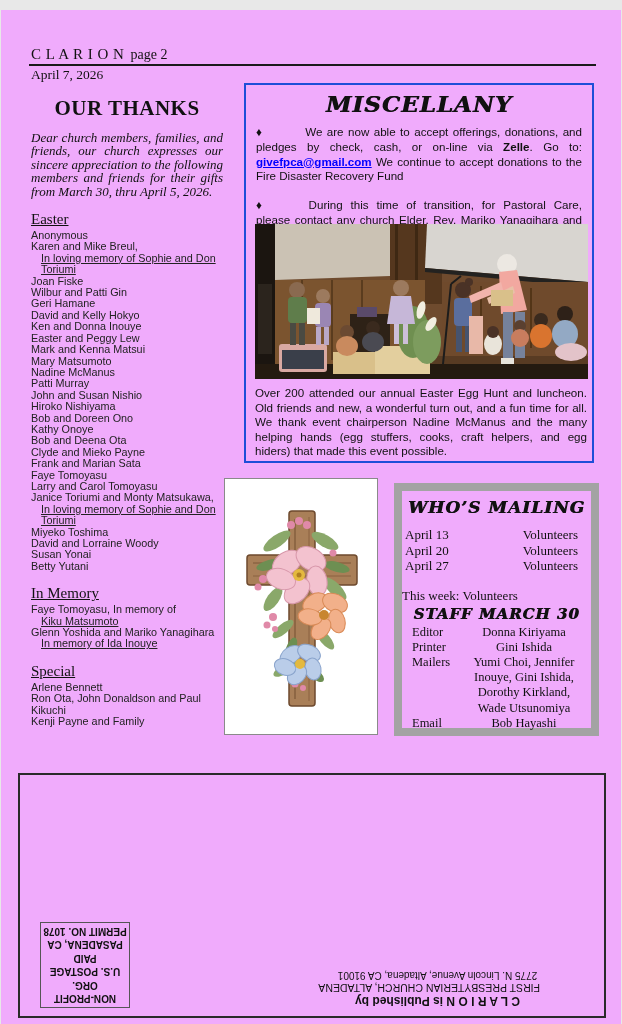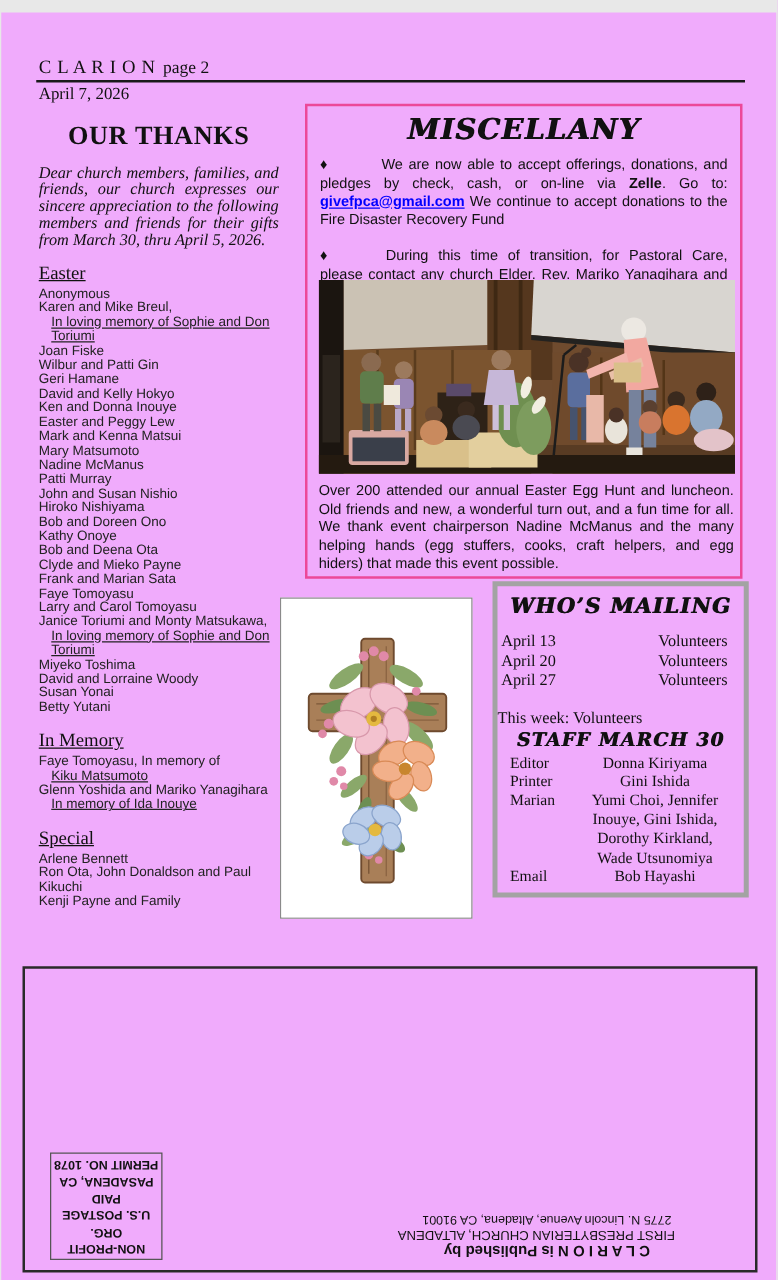--- a/index.html
+++ b/index.html
@@ -16,40 +16,40 @@
   .left-col{position:absolute;left:30px;top:86px;width:192px;}
   .thanks-title{font-family:"Liberation Serif",serif;font-weight:bold;font-size:21px;text-align:center;
                 letter-spacing:0.5px;margin:0 0 10px 0;}
   .thanks-intro{font-style:italic;font-size:13px;line-height:13.4px;text-align:justify;margin:0;}
   .sec-heading{font-size:15px;text-decoration:underline;margin:13px 0 2px 0;font-family:"Liberation Serif",serif;}
   .name-list{font-family:"Liberation Sans",sans-serif;font-size:10.8px;line-height:11.4px;color:#222;}
   .name-line{white-space:nowrap;}
   .name-line.ind{padding-left:10px;text-decoration:underline;}
 
   
-  .misc-box{position:absolute;left:243px;top:73px;width:350px;height:380px;border:2px solid #ec4899;box-sizing:border-box;}
+  .misc-box{position:absolute;left:243px;top:73px;width:350px;height:380px;border:2px solid #1d4ed8;box-sizing:border-box;}
   .fancy-title{font-family:"DejaVu Serif",serif;font-weight:bold;font-style:italic;text-align:center;
                text-shadow:0.7px 0 0 currentColor;letter-spacing:1px;}
   .misc-title{font-size:23px;margin-top:5px;}
   .misc-body{padding:8px 10px 0 10px;font-family:"Liberation Sans",sans-serif;font-size:11.6px;line-height:14.8px;
              text-align:justify;}
   .misc-body p{margin:0 0 14px 0;}
   .b-spacer{display:inline-block;width:42px;}
   .zelle{font-weight:bold;}
   .mail-link{color:#0000ff;font-weight:bold;text-decoration:underline;cursor:pointer;}
   .photo-wrap{position:absolute;left:9px;top:139px;width:333px;height:155px;}
   .photo-caption{position:absolute;left:9px;top:301px;width:332px;font-family:"Liberation Sans",sans-serif;
                  font-size:11.6px;line-height:14.6px;text-align:justify;}
 
   
   .cross-box{position:absolute;left:223px;top:468px;width:154px;height:257px;border:1px solid #8a8a8a;
              box-sizing:border-box;background:#fff;}
 
   
-  .mailing-box{position:absolute;left:393px;top:455px;width:205px;height:253px;border:4px solid #a3a3a3;
+  .mailing-box{position:absolute;left:393px;top:473px;width:205px;height:253px;border:8px solid #a3a3a3;
                box-sizing:border-box;font-family:"Liberation Serif",serif;}
   .mailing-title{font-size:17px;margin-top:6px;}
   .mail-rows{padding:10px 13px 0 3px;font-size:13px;line-height:15.5px;}
   .mail-row{display:flex;justify-content:space-between;}
   .this-week{font-size:13px;margin-top:14px;}
   .staff-title{font-size:15px;margin-top:1px;}
   .staff-rows{padding:2px 10px 0 10px;font-size:12.5px;line-height:15.2px;}
   .staff-row{display:flex;}
   .st-role{width:55px;flex:0 0 55px;}
   .st-name{flex:1;text-align:center;}
@@ -332,21 +332,21 @@
     <div class="staff-rows">
         <div class="staff-row">
           <span class="st-role">Editor</span>
           <span class="st-name">Donna Kiriyama</span>
         </div>
         <div class="staff-row">
           <span class="st-role">Printer</span>
           <span class="st-name">Gini Ishida</span>
         </div>
         <div class="staff-row">
-          <span class="st-role">Marian</span>
+          <span class="st-role">Mailers</span>
           <span class="st-name">Yumi Choi, Jennifer Inouye, Gini Ishida, Dorothy Kirkland, Wade Utsunomiya</span>
         </div>
         <div class="staff-row">
           <span class="st-role">Email</span>
           <span class="st-name">Bob Hayashi</span>
         </div>
       </div>
   </div>
 
   <div class="bottom-box">

